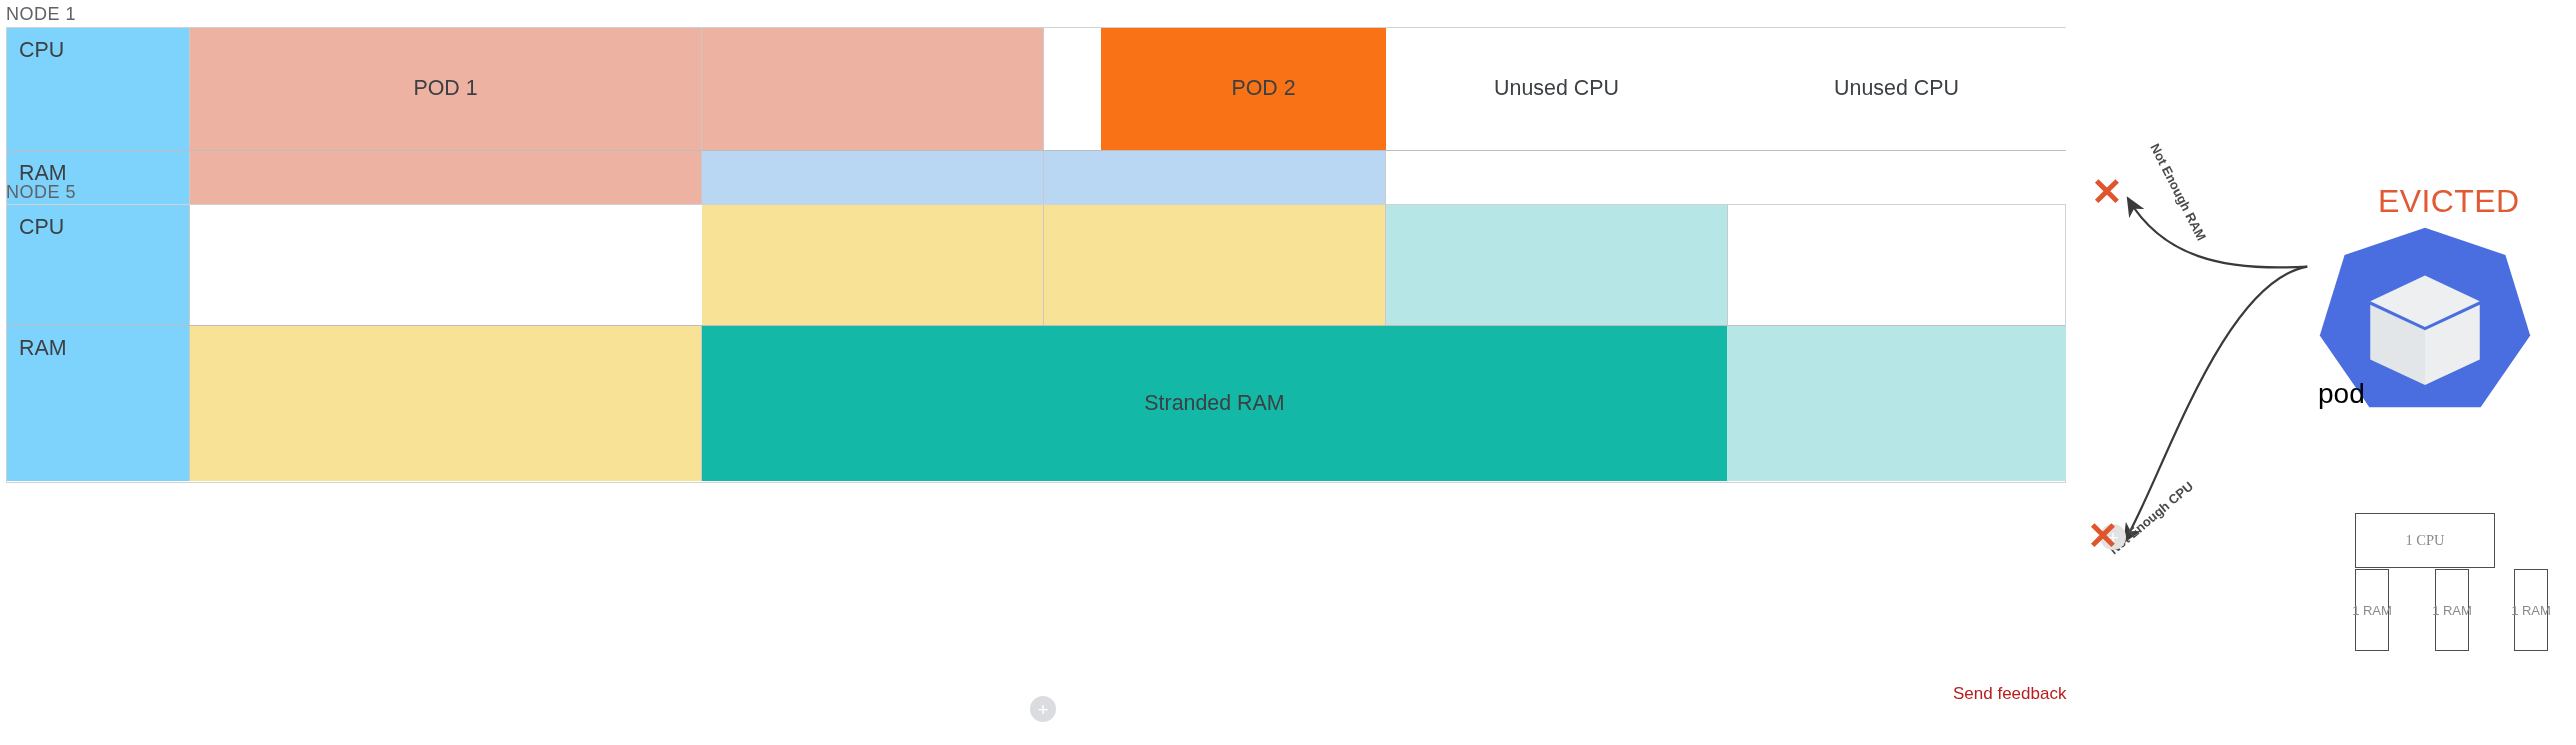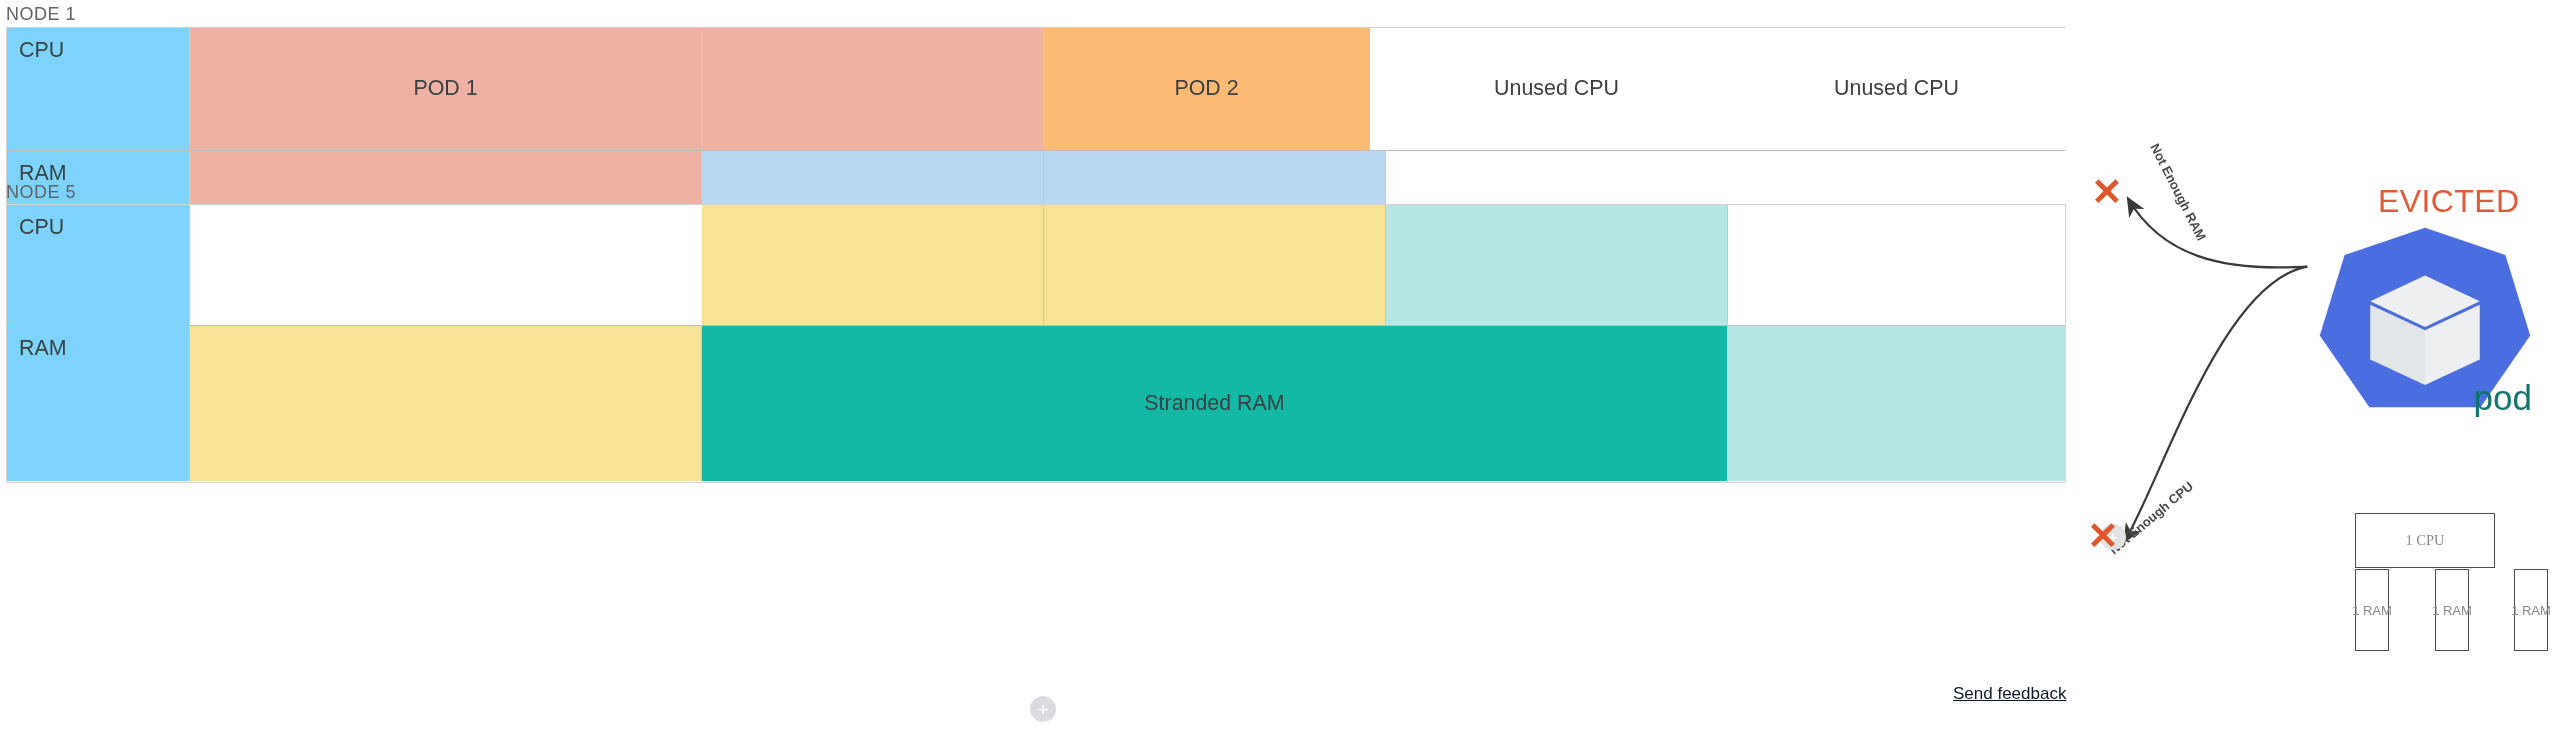--- a/index.html
+++ b/index.html
@@ -67,23 +67,23 @@
     position:absolute;
     font-size:32px;
     color:#e05a33;
     letter-spacing:0.4px;
     white-space:nowrap;
     margin-top:13px;
   }
   .k8s-logo{position:absolute;}
   .pod-word{
     position:absolute;
-    color:#0f766e;
-    font-size:35px;
-    text-align:right;
+    color:#000000;
+    font-size:28px;
+    text-align:left;
     width:100%;
     left:0;
     pointer-events:none;
   }
   .res-box{
     position:absolute;
     box-sizing:border-box;
     border:1.7px solid #4d4d4d;
     background:#fff;
     display:flex;
@@ -120,39 +120,38 @@
     width:26px;height:26px;
     border-radius:50%;
     background:#dadce0;
     display:flex;align-items:center;justify-content:center;
     color:#ffffff;font-size:19px;line-height:1;
   }
   .plus-btn.ghost{background:#e2e2e2;}
   .send-feedback{
     position:absolute;
     font-size:17px;
-    color:#0f172a;
-    white-space:nowrap;
-    text-decoration:underline;
+    color:#b91c1c;
+    white-space:nowrap;
   }
 </style>
 </head>
 <body>
 
 <div class="canvas">
 
   <div class="node-label" style="left:6px;top:4.3px;">NODE 1</div>
 
   <div class="node-table" id="node1-table" style="left:6px;top:26.5px;width:2060px;height:292px;">
 
     <div class="row divider" style="top:0;height:123px;">
       <div class="rowhead" style="width:183px;">CPU</div>
       <div class="cell" style="left:183px;width:512px;background:#eeb2a3;">POD 1</div>
       <div class="cell" style="left:695px;width:342px;background:#eeb2a3;"></div>
-      <div class="cell" style="left:1037px;width:326px;background:#fdba74;">POD 2</div>
+      <div class="cell" style="left:1094px;width:326px;background:#f97316;">POD 2</div>
       <div class="cell" style="left:1379px;width:342px;background:#ffffff;">Unused CPU</div>
       <div class="cell last" style="left:1720px;width:339px;background:#ffffff;">Unused CPU</div>
     </div>
 
     <div class="row" style="top:123px;height:167px;">
       <div class="rowhead" style="width:183px;">RAM</div>
       <div class="cell" style="left:183px;width:512px;background:#eeb2a3;"></div>
       <div class="cell" style="left:695px;width:342px;background:#b9d6f2;"></div>
       <div class="cell" style="left:1037px;width:342px;background:#b9d6f2;"></div>
       <div class="cell" style="left:1379px;width:342px;background:#ffffff;">Unused RAM</div>

